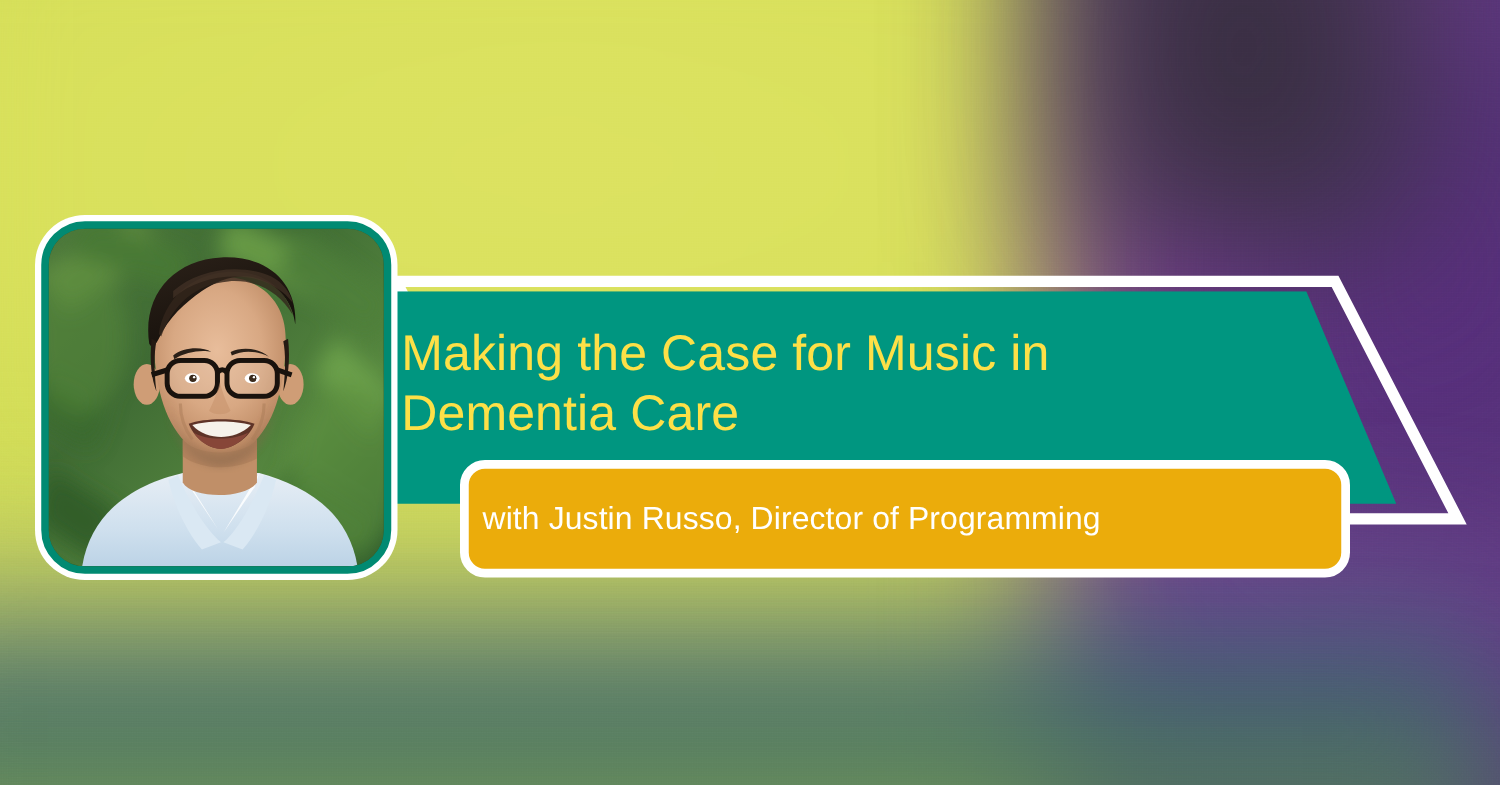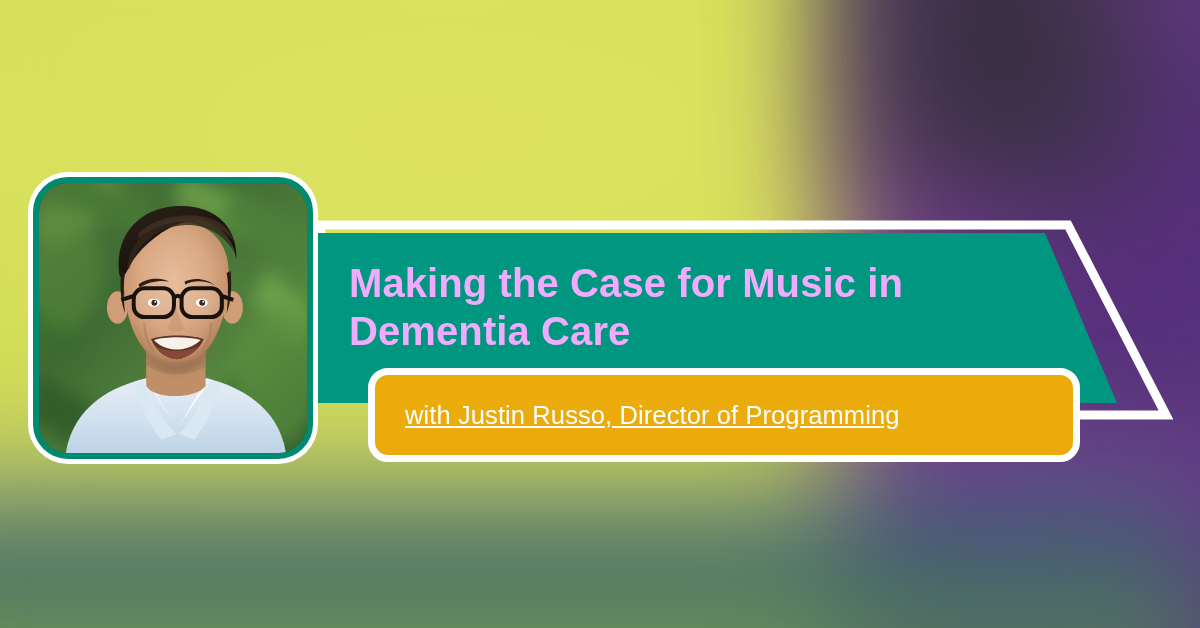--- a/index.html
+++ b/index.html
@@ -85,27 +85,27 @@
   .banner {
     position: absolute;
     left: 317px;
     top: 233px;
     width: 800px;
     height: 172px;
   }
   .banner svg { display: block; }
   .banner-text {
     position: absolute;
-    left: 32px;
+    left: 4px;
     top: 26px;
     width: 640px;
-    color: #f0abfc;
+    color: #fde047;
     font-size: 40px;
     line-height: 48px;
-    font-weight: 700;
+    font-weight: 400;
     letter-spacing: 0.1px;
     white-space: pre-line;
   }
 
   
   .badge {
     position: absolute;
     left: 368px;
     top: 368px;
     width: 712px;
@@ -115,24 +115,23 @@
     border-radius: 20px;
     box-sizing: border-box;
     display: flex;
     align-items: center;
   }
   .badge-text {
     color: #ffffff;
     font-size: 25.5px;
     line-height: 30px;
     font-weight: 400;
-    padding-left: 30px;
+    padding-left: 11px;
     letter-spacing: 0.1px;
     white-space: nowrap;
-    text-decoration: underline;
   }
 
   
   .portrait-frame {
     position: absolute;
     left: 28px;
     top: 172px;
     width: 290px;
     height: 292px;
     background: #ffffff;

